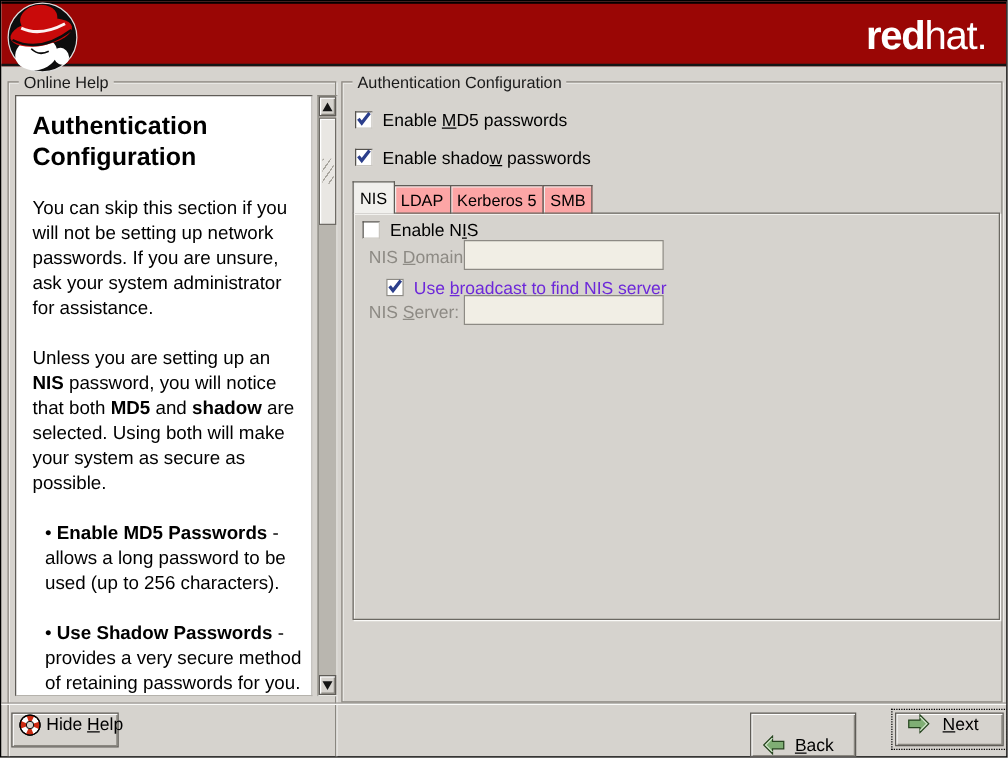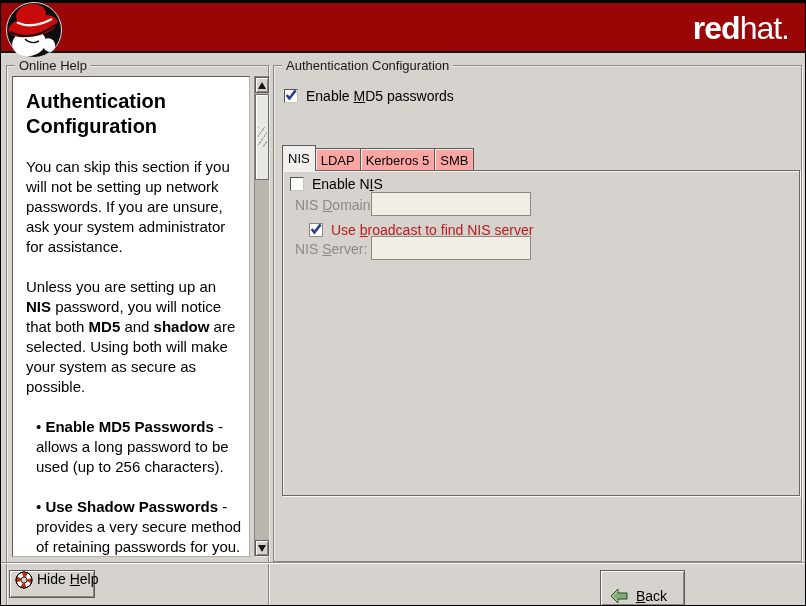--- a/index.html
+++ b/index.html
@@ -43,21 +43,21 @@
     border:1px solid #6e6b65;box-shadow:inset 1px 1px 0 #fff;}
   .scroll-thumb::after{content:"";position:absolute;left:2px;right:1px;top:32px;height:20px;
     background:repeating-linear-gradient(125deg,#a8a59e 0 1px,transparent 1px 5px);}
   
   .checkbox-row{position:absolute;display:flex;align-items:center;gap:8px;font-size:14px;white-space:nowrap;}
   .checkbox{position:relative;width:14px;height:14px;background:#fff;flex:0 0 14px;
     border:1px solid;border-color:#55524d #c9c6c0 #c9c6c0 #55524d;}
   .checkbox .checkmark{display:none;position:absolute;left:-1px;top:-2px;width:14px;height:14px;}
   .checkbox-row.checked .checkmark{display:block;}
   .checkbox-row.dim .checkbox{border-color:#8d8a84;}
-  .checkbox-row.dim .cb-label{color:#b91c1c;}
+  .checkbox-row.dim .cb-label{color:#6d28d9;}
   
   .tabs{position:absolute;left:8px;top:79px;height:26px;display:flex;align-items:flex-end;}
   .tab{height:23px;padding:0 5px;display:flex;align-items:center;font-size:13px;background:#fca5a5;
     border:1px solid #5f5c57;border-bottom:none;box-shadow:inset 1px 1px 0 #eeedeb;margin-right:-1px;}
   .tab.active{height:26px;background:#f1f0ed;position:relative;z-index:3;}
   .notebook{position:absolute;left:8px;top:104px;width:518px;height:326px;
     border:1px solid #6b6862;box-shadow:inset 1px 1px 0 #f2f1ee, 1px 1px 0 #fbfaf8;}
   .field-label{position:absolute;font-size:14px;color:#8d8a84;white-space:nowrap;}
   .text-input{position:absolute;width:160px;height:24px;background:#f1eee5;
     border:1px solid #8d8a84;font-size:13px;padding:2px 4px;color:#444;font-family:inherit;}
@@ -122,20 +122,28 @@
 
     <div class="checkbox-row checked" style="left:10px;top:22px;">
       <span class="checkbox">
         <svg class="checkmark" viewBox="0 0 13 13">
             <path d="M2.5 6.5 L5 9.7 L10.8 2.2" fill="none" stroke="#2c3f8c" stroke-width="2.4"></path>
           </svg>
       </span>
       <span class="cb-label"><span>Enable </span><span style="text-decoration: underline;">M</span><span>D5 passwords</span></span>
     </div>
 
+    <div class="checkbox-row checked" style="left:10px;top:52px;">
+      <span class="checkbox">
+        <svg class="checkmark" viewBox="0 0 13 13">
+            <path d="M2.5 6.5 L5 9.7 L10.8 2.2" fill="none" stroke="#2c3f8c" stroke-width="2.4"></path>
+          </svg>
+      </span>
+      <span class="cb-label"><span>Enable shado</span><span style="text-decoration: underline;">w</span><span> passwords</span></span>
+    </div>
 
     <div class="tabs">
       <div class="tab active">NIS</div>
       <div class="tab">LDAP</div>
       <div class="tab">Kerberos 5</div>
       <div class="tab">SMB</div>
     </div>
 
     <div class="notebook">
       <div class="checkbox-row" style="left:7px;top:5px;">
@@ -176,14 +184,21 @@
 
 
   <div class="btn btn-back">
     <svg class="icon" width="18" height="16" viewBox="0 0 18 16">
       <path d="M8 1 L1 8 L8 15 L8 11 L17 11 L17 5 L8 5 Z" fill="#7fae74" stroke="#26441f" stroke-width="1"></path>
       <path d="M8 2.5 L2.5 8 L8 13.5" fill="none" stroke="#cfe3c9" stroke-width="1"></path>
     </svg>
     <span class="lbl"><span style="text-decoration: underline;">B</span><span>ack</span></span>
   </div>
 
+  <div class="btn btn-next">
+    <svg class="icon" width="18" height="16" viewBox="0 0 18 16">
+      <path d="M10 1 L17 8 L10 15 L10 11 L1 11 L1 5 L10 5 Z" fill="#7fae74" stroke="#26441f" stroke-width="1"></path>
+      <path d="M10 2.5 L15.5 8 L10 13.5" fill="none" stroke="#cfe3c9" stroke-width="1"></path>
+    </svg>
+    <span class="lbl"><span style="text-decoration: underline;">N</span><span>ext</span></span>
+  </div>
 
 </div>
 
 </body></html>

